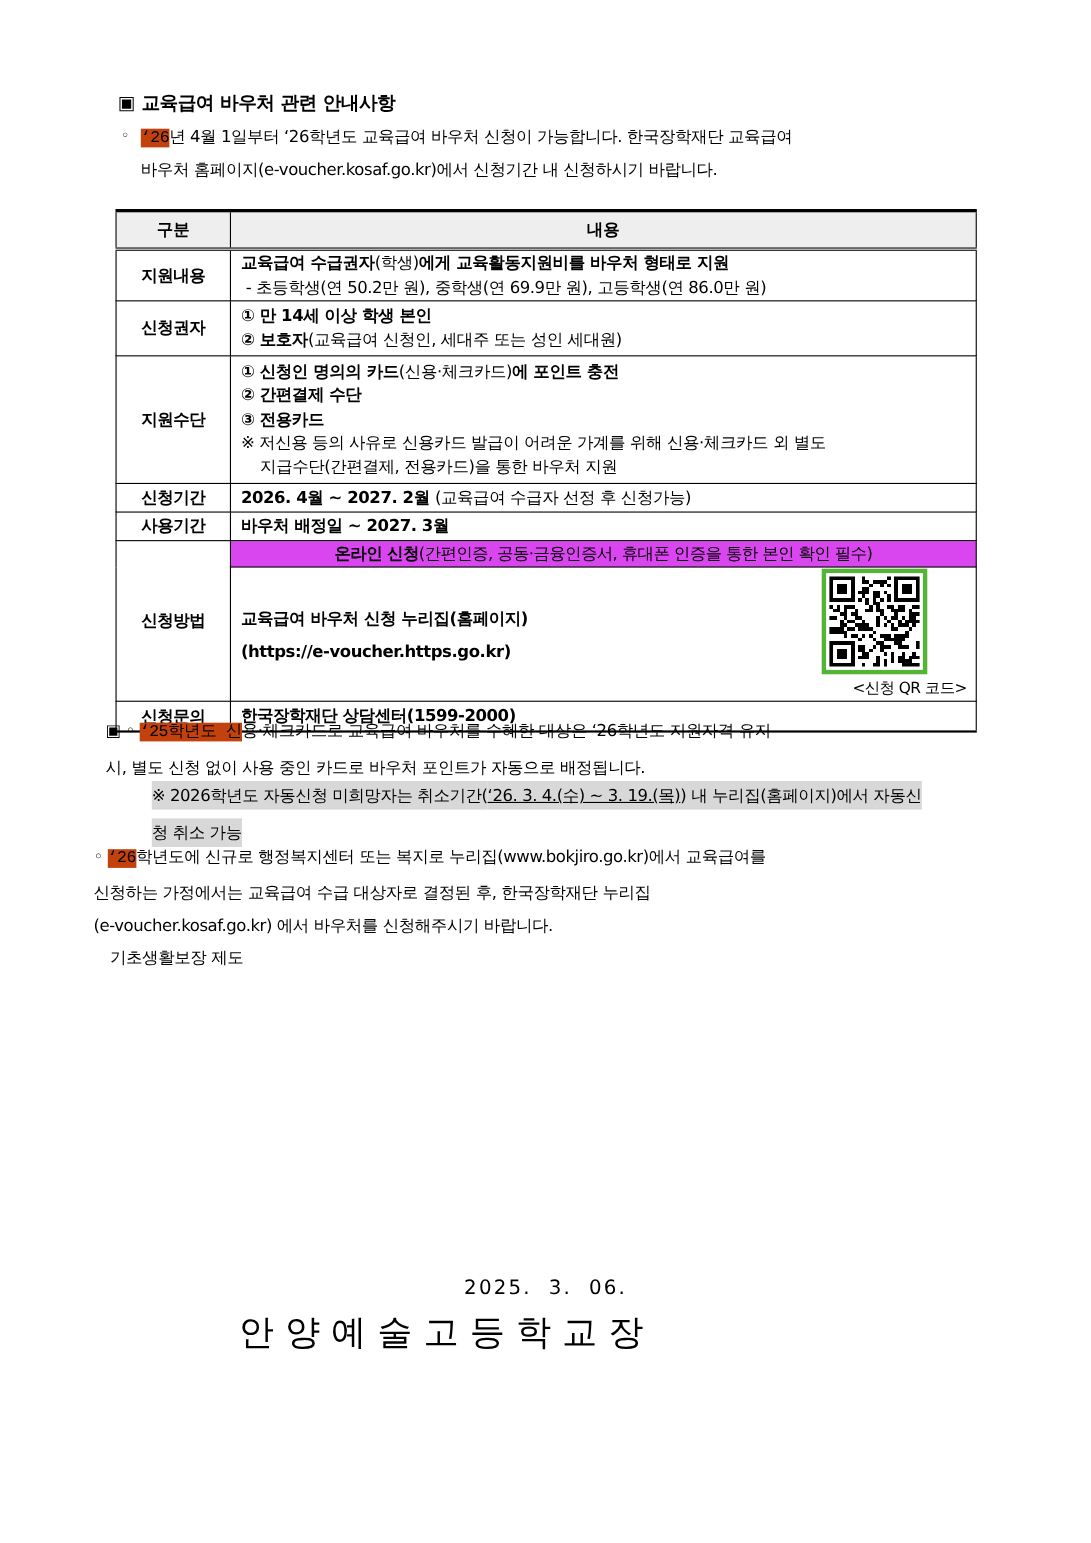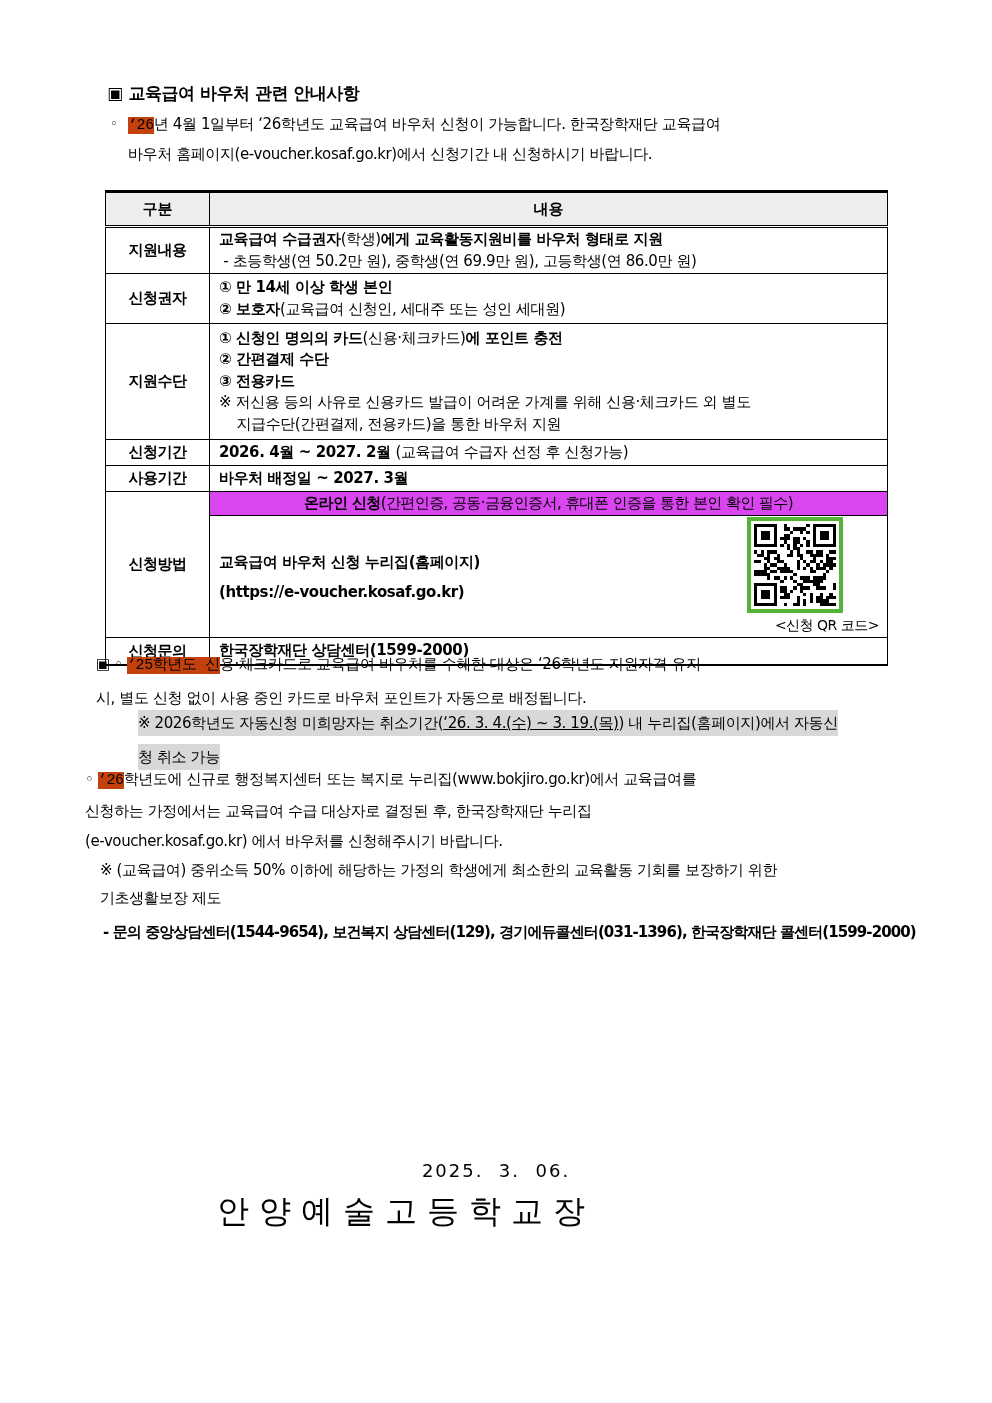--- a/index.html
+++ b/index.html
@@ -136,21 +136,21 @@
         <td class="subrow">
               <div class="rich">
                 <div class="rline"><span class="b">온라인 신청</span><span>(간편인증, 공동·금융인증서, 휴대폰 인증을 통한 본인 확인 필수)</span></div>
               </div>
             </td>
       </tr>
       <tr>
         <td class="method">
           <div class="mlines rich">
                 <div class="rline"><span class="b">교육급여 바우처 신청 누리집(홈페이지)</span></div>
-                <div class="rline"><span class="b">(https://e-voucher.kosaf.go.kr)</span></div>
+                <div class="rline"><span class="b">(https://e-voucher.https.go.kr)</span></div>
               </div>
           <div class="qr-box">
                 <svg viewBox="0 0 25 25">
                   <rect x="0" y="0" width="7" height="1" fill="#000"></rect>
                   <rect x="0" y="6" width="7" height="1" fill="#000"></rect>
                   <rect x="0" y="1" width="1" height="5" fill="#000"></rect>
                   <rect x="6" y="1" width="1" height="5" fill="#000"></rect>
                   <rect x="2" y="2" width="3" height="3" fill="#000"></rect>
                   <rect x="18" y="0" width="7" height="1" fill="#000"></rect>
                   <rect x="18" y="6" width="7" height="1" fill="#000"></rect>
@@ -379,23 +379,19 @@
   <div class="abs note note2 rich">
       <div class="rline"><span class="hl-gray">※ 2026학년도 자동신청 미희망자는 취소기간(</span><span class="u hl-gray">‘26. 3. 4.(수) ~ 3. 19.(목)</span><span class="hl-gray">) 내 누리집(홈페이지)에서 자동신</span></div>
       <div class="rline"><span class="hl-gray">청 취소 가능</span></div>
     </div>
   <div class="abs note note3 rich">
       <div class="rline"><span>◦ </span><span class="hl-blue">‘26</span><span>학년도에 신규로 행정복지센터 또는 복지로 누리집(www.bokjiro.go.kr)에서 교육급여를</span></div>
       <div class="rline"><span>신청하는 가정에서는 교육급여 수급 대상자로 결정된 후, 한국장학재단 누리집</span></div>
       <div class="rline"><span>(e-voucher.kosaf.go.kr) 에서 바우처를 신청해주시기 바랍니다.</span></div>
     </div>
   <div class="abs note note4 rich">
-      <div class="rline"><span>※ (교육급여) 중위소득 50% 이하에 해당하는 가정의 학생에게 최소한의 교육활동 기회를 보장하기 위한</span></div>
       <div class="rline"><span>기초생활보장 제도</span></div>
     </div>
-  <div class="abs note contact rich">
-      <div class="rline"><span class="b">- 문의 중앙상담센터(1544-9654), 보건복지 상담센터(129), 경기에듀콜센터(031-1396), 한국장학재단 콜센터(1599-2000)</span></div>
-    </div>
 
   <div class="abs date">2025.  3.  06.</div>
   <div class="abs signature">안양예술고등학교장</div>
 
 </div>
 
 </body></html>

